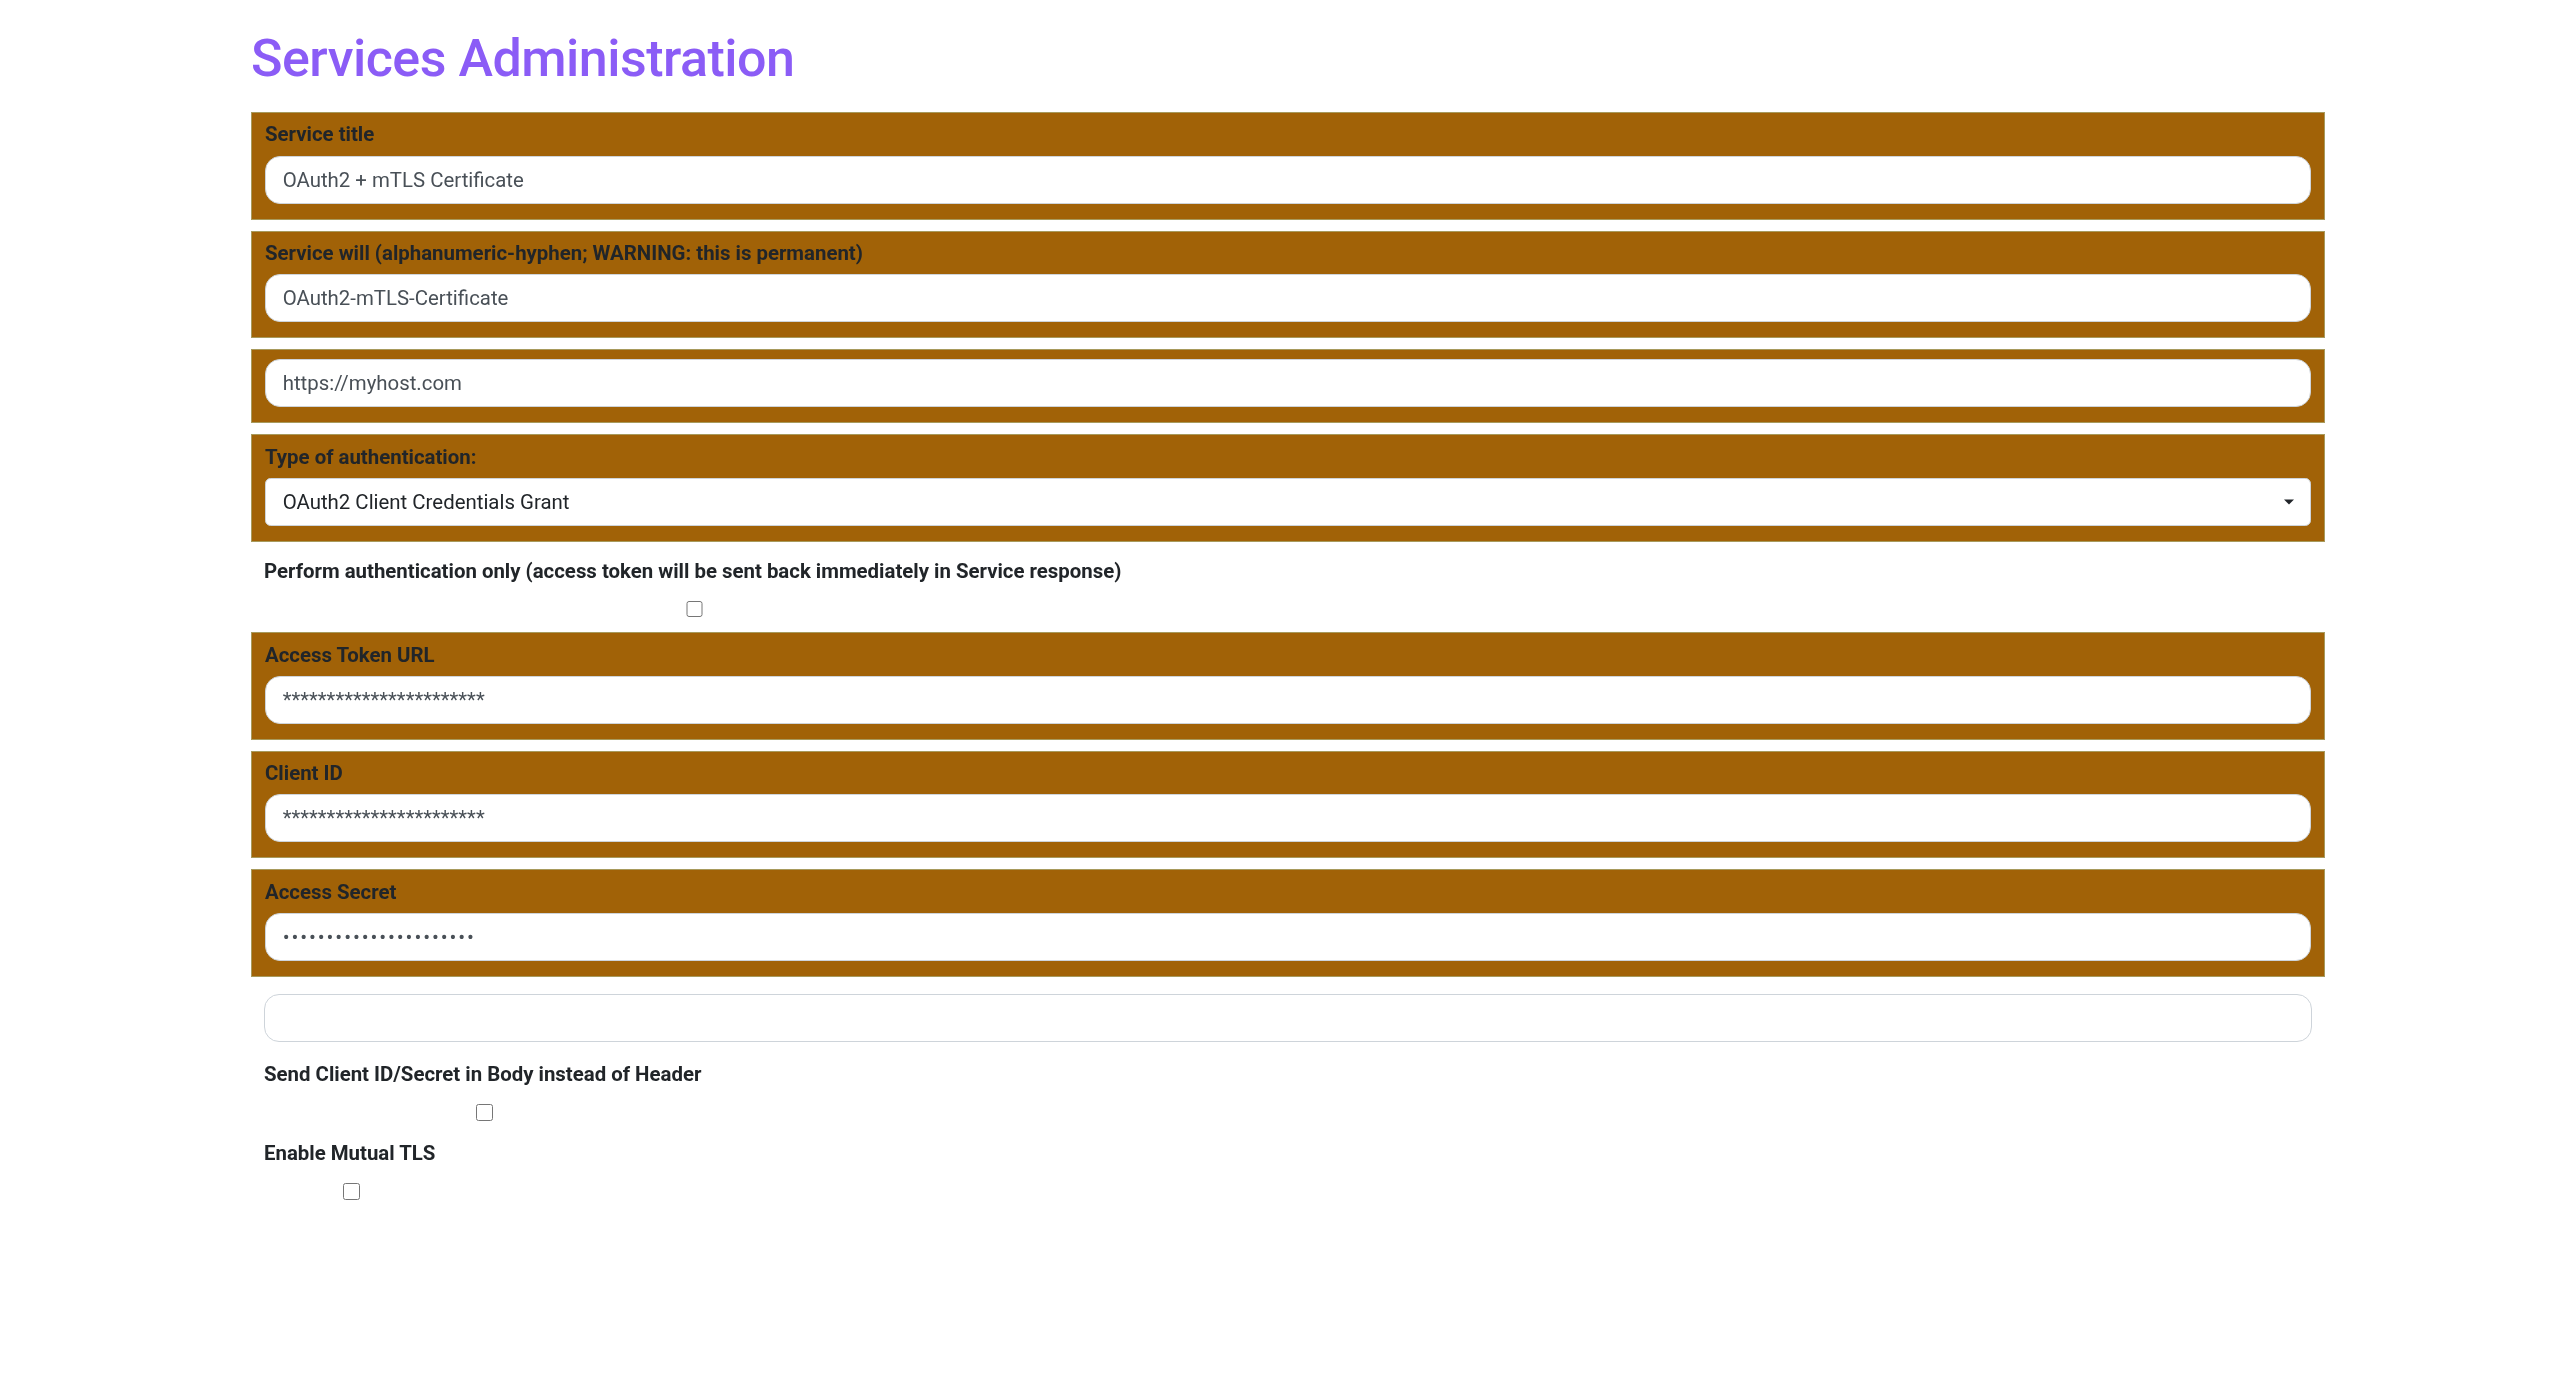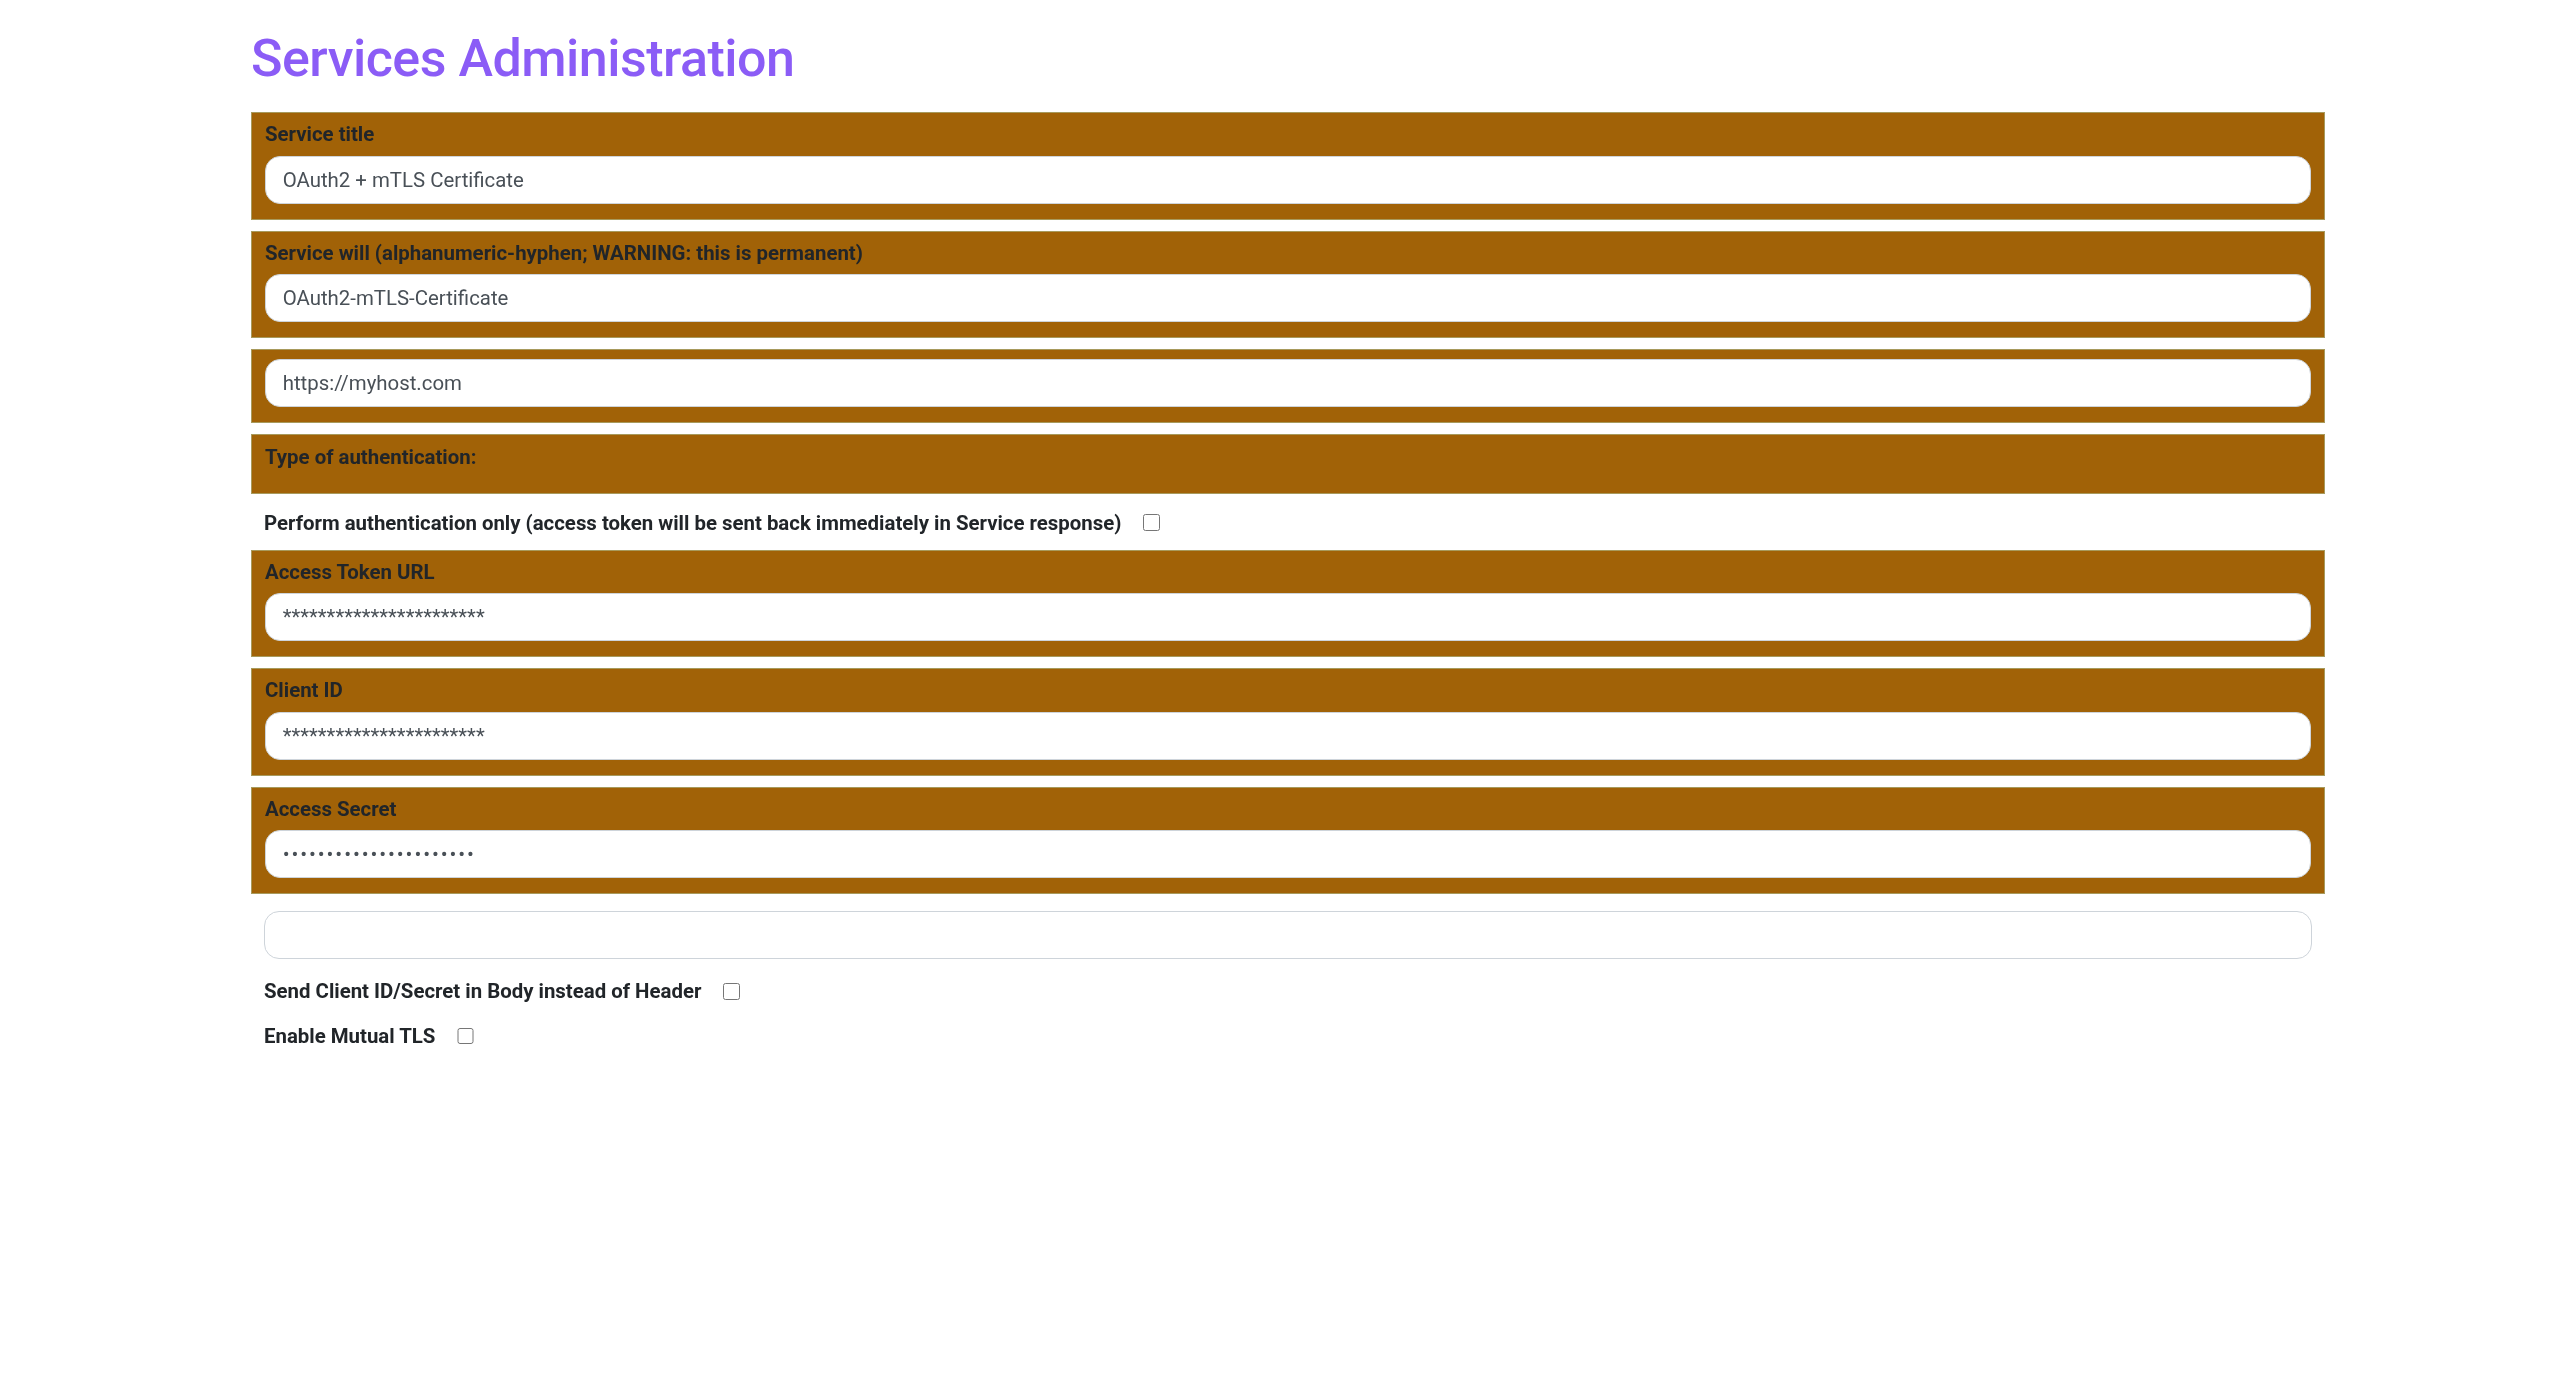--- a/index.html
+++ b/index.html
@@ -84,20 +84,21 @@
       padding: 5.6px 13px 9.3px 13px;
       margin-bottom: 5.6px;
     }
     .checkbox-label {
       font-weight: 700;
       font-size: 20.4px;
       color: #212529;
       display: inline-flex;
       align-items: center;
       gap: 18px;
+      flex-direction: column;
     }
     .checkbox-input {
       width: 16.7px;
       height: 16.7px;
       cursor: pointer;
       margin-left: 3.7px;
       border: 0.9px solid #767676;
       border-radius: 2.8px;
     }
     .password-dots {
@@ -118,20 +119,26 @@
   <label class="field-label">Service will (alphanumeric-hyphen; WARNING: this is permanent)</label>
   <input type="text" class="text-input" value="OAuth2-mTLS-Certificate" style="">
 </div>
 
 <div class="field-group">
   <input type="text" class="text-input" value="https://myhost.com" style="">
 </div>
 
 <div class="field-group">
   <label class="field-label">Type of authentication:</label>
+  <div class="select-wrapper">
+    <select class="select-input">
+      <option>OAuth2 Client Credentials Grant</option>
+    </select>
+    <span class="select-caret"></span>
+  </div>
 </div>
 
 <div class="checkbox-row">
   <label class="checkbox-label">
     <span>Perform authentication only (access token will be sent back immediately in Service response)</span>
     <input type="checkbox" class="checkbox-input" style="">
   </label>
 </div>
 
 <div class="field-group">

